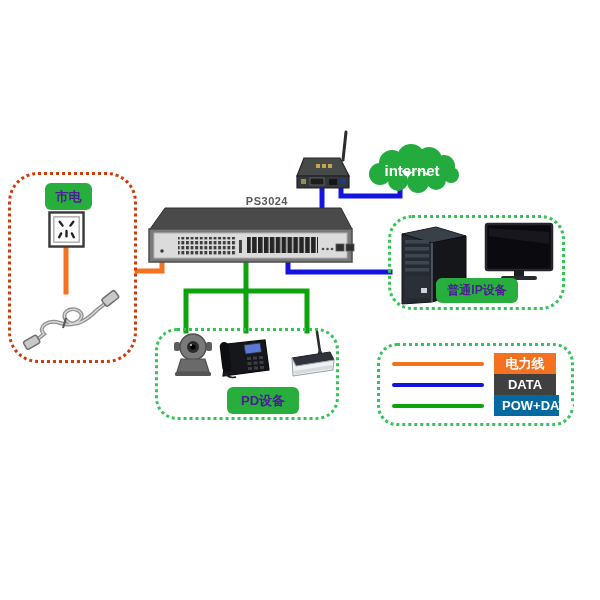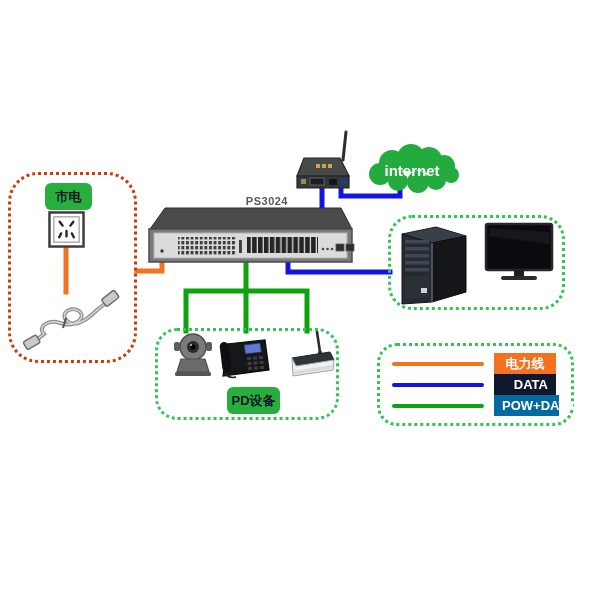--- a/index.html
+++ b/index.html
@@ -16,42 +16,42 @@
   
   .dashed-box{border:3px dotted #33c356;background:transparent;z-index:2;}
   .mains-box{left:8px;top:172px;width:123px;height:185px;border-color:#cd3a0b;border-radius:30px;}
   .ip-box{left:388px;top:215px;width:171px;height:89px;border-radius:24px;}
   .pd-box{left:155px;top:328px;width:178px;height:86px;border-radius:22px;}
   .legend-box{left:377px;top:343px;width:197px;height:83px;border-radius:20px;
               display:flex;flex-direction:column;justify-content:space-around;
               padding:7px 12px;box-sizing:border-box;}
 
   
-  .green-label{background:#27ae3c;color:#0f172a;display:flex;align-items:center;justify-content:center;
+  .green-label{background:#27ae3c;color:#4c1d95;display:flex;align-items:center;justify-content:center;
                border-radius:6px;z-index:4;font-weight:bold;}
   .mains-label{left:45px;top:183px;width:47px;height:27px;font-size:13px;}
   .ip-label{left:436px;top:278px;width:82px;height:25px;font-size:12px;}
-  .pd-label{left:227px;top:387px;width:53px;height:27px;font-size:13px;}
+  .pd-label{left:227px;top:387px;width:72px;height:27px;font-size:13px;}
 
   
   .switch-title{left:214px;top:195px;width:74px;text-align:right;font-size:11px;font-weight:bold;
                 color:#585858;letter-spacing:.5px;z-index:3;}
 
   
   .device{z-index:3;}
 
   
   .legend-row{display:flex;align-items:center;gap:10px;}
   .legend-line{width:92px;height:4px;border-radius:2px;flex:0 0 auto;}
   .legend-chip{color:#fff;font-size:13px;font-weight:bold;text-align:center;
                padding:2px 8px;min-width:46px;line-height:17px;}
   .lg-power .legend-line{background:#f4711f;}
   .lg-power .legend-chip{background:#f4711f;}
   .lg-data  .legend-line{background:#1414e0;}
-  .lg-data  .legend-chip{background:#0f172a;text-align:right;}
+  .lg-data  .legend-chip{background:#404040;}
   .lg-pd    .legend-line{background:#0ca30c;}
   .lg-pd    .legend-chip{background:#0369a1;}
 </style>
 </head>
 <body>
 
 <div class="canvas">
 
   <svg class="abs wires" width="600" height="600" viewBox="0 0 600 600">
     <g fill="none" stroke-linecap="square">
@@ -172,20 +172,21 @@
     <line x1="40" y1="25" x2="40" y2="84" stroke="#59616c" stroke-width="1.6"></line>
   </svg>
 
   <svg class="abs device" style="left:484px;top:222px;" width="72" height="62" viewBox="0 0 72 62">
     <rect x="2" y="2" width="66" height="46" rx="2" fill="#0b0b0f" stroke="#26262c" stroke-width="2.5"></rect>
     <polygon points="5,6 65,10 65,22 5,14" fill="#17171d"></polygon>
     <rect x="30" y="48" width="10" height="6" fill="#1d1d22"></rect>
     <rect x="17" y="54" width="36" height="4" rx="2" fill="#2a2a30"></rect>
   </svg>
 
+  <div class="abs green-label ip-label">普通IP设备</div>
 
   <div class="abs dashed-box pd-box"></div>
 
   <svg class="abs device" style="left:170px;top:332px;" width="46" height="46" viewBox="0 0 46 46">
     <rect x="4" y="10" width="6" height="9" rx="2" fill="#5d5d5d"></rect>
     <rect x="36" y="10" width="6" height="9" rx="2" fill="#5d5d5d"></rect>
     <circle cx="23" cy="15" r="13" fill="#7a7a7a" stroke="#4e4e4e" stroke-width="1.5"></circle>
     <circle cx="23" cy="15" r="6" fill="#2b2b2b"></circle>
     <circle cx="23" cy="15" r="2.6" fill="#000"></circle>
     <circle cx="21" cy="13" r="1" fill="#cfcfcf"></circle>

